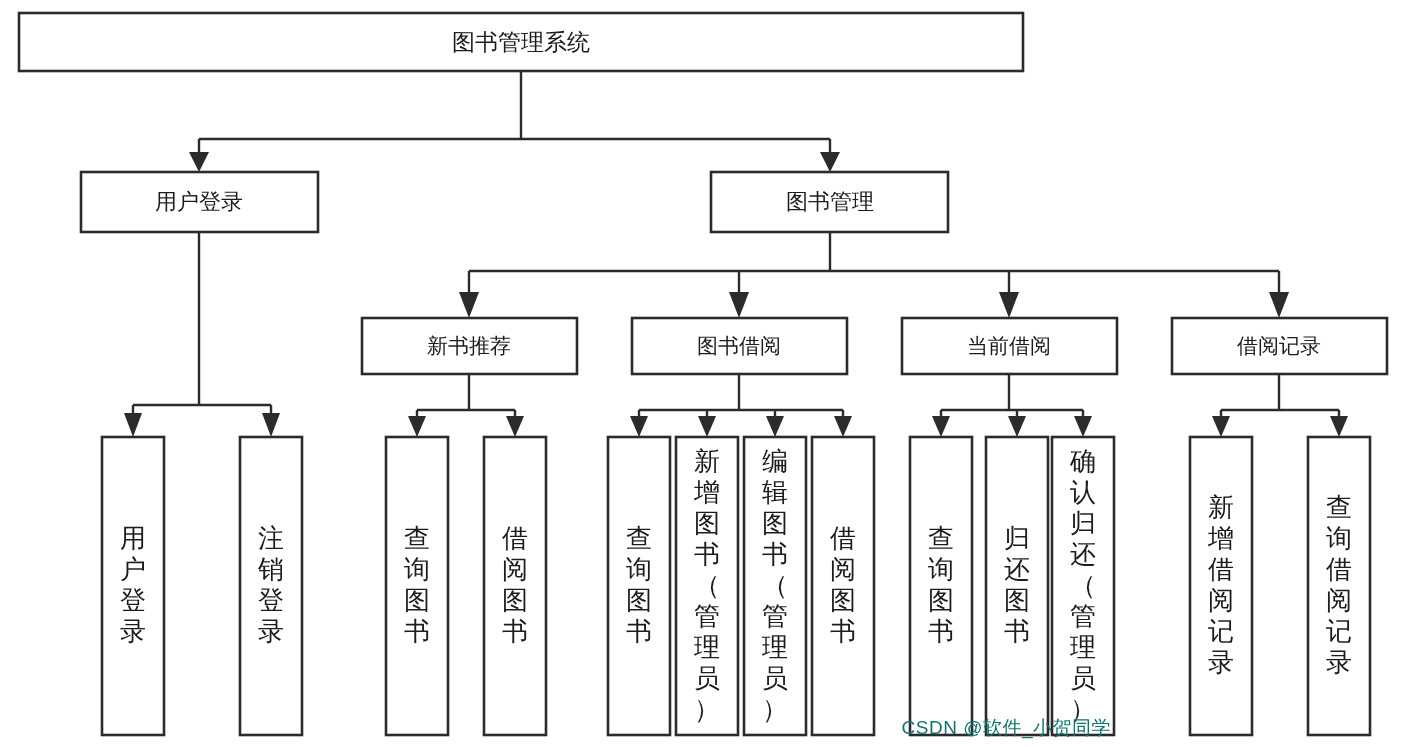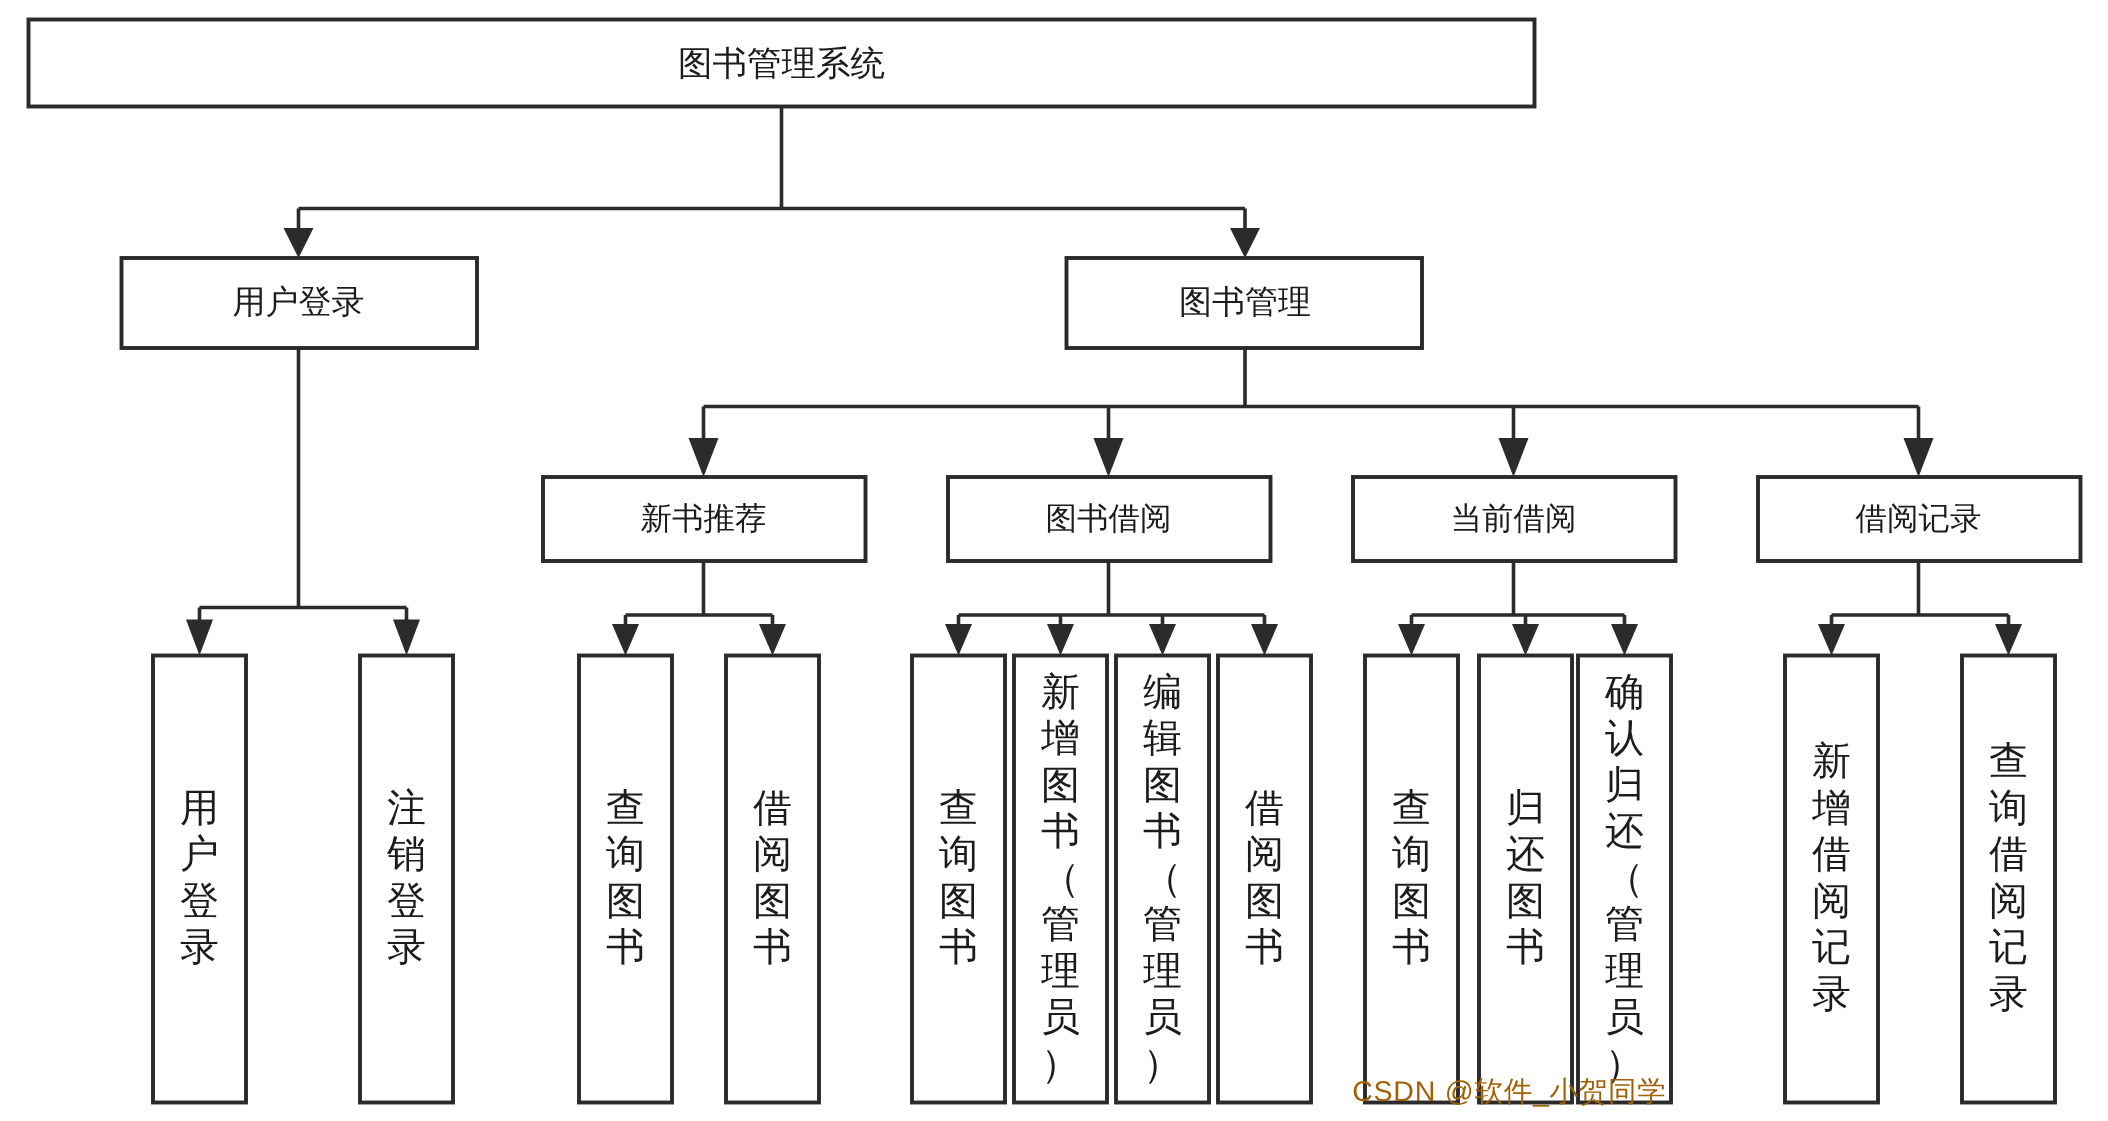--- a/index.html
+++ b/index.html
@@ -54,21 +54,21 @@
   }
   .arrowhead {
     fill: #2b2b2b;
   }
   .watermark {
     position: absolute;
     right: 14px;
     bottom: 6px;
     font-family: "Liberation Sans", "DejaVu Sans", sans-serif;
     font-size: 19px;
-    color: #a16207;
+    color: #0f766e;
     letter-spacing: 0.5px;
     white-space: nowrap;
     pointer-events: none;
   }
 </style>
 </head>
 <body>
 
 <div id="diagram-root">
 

